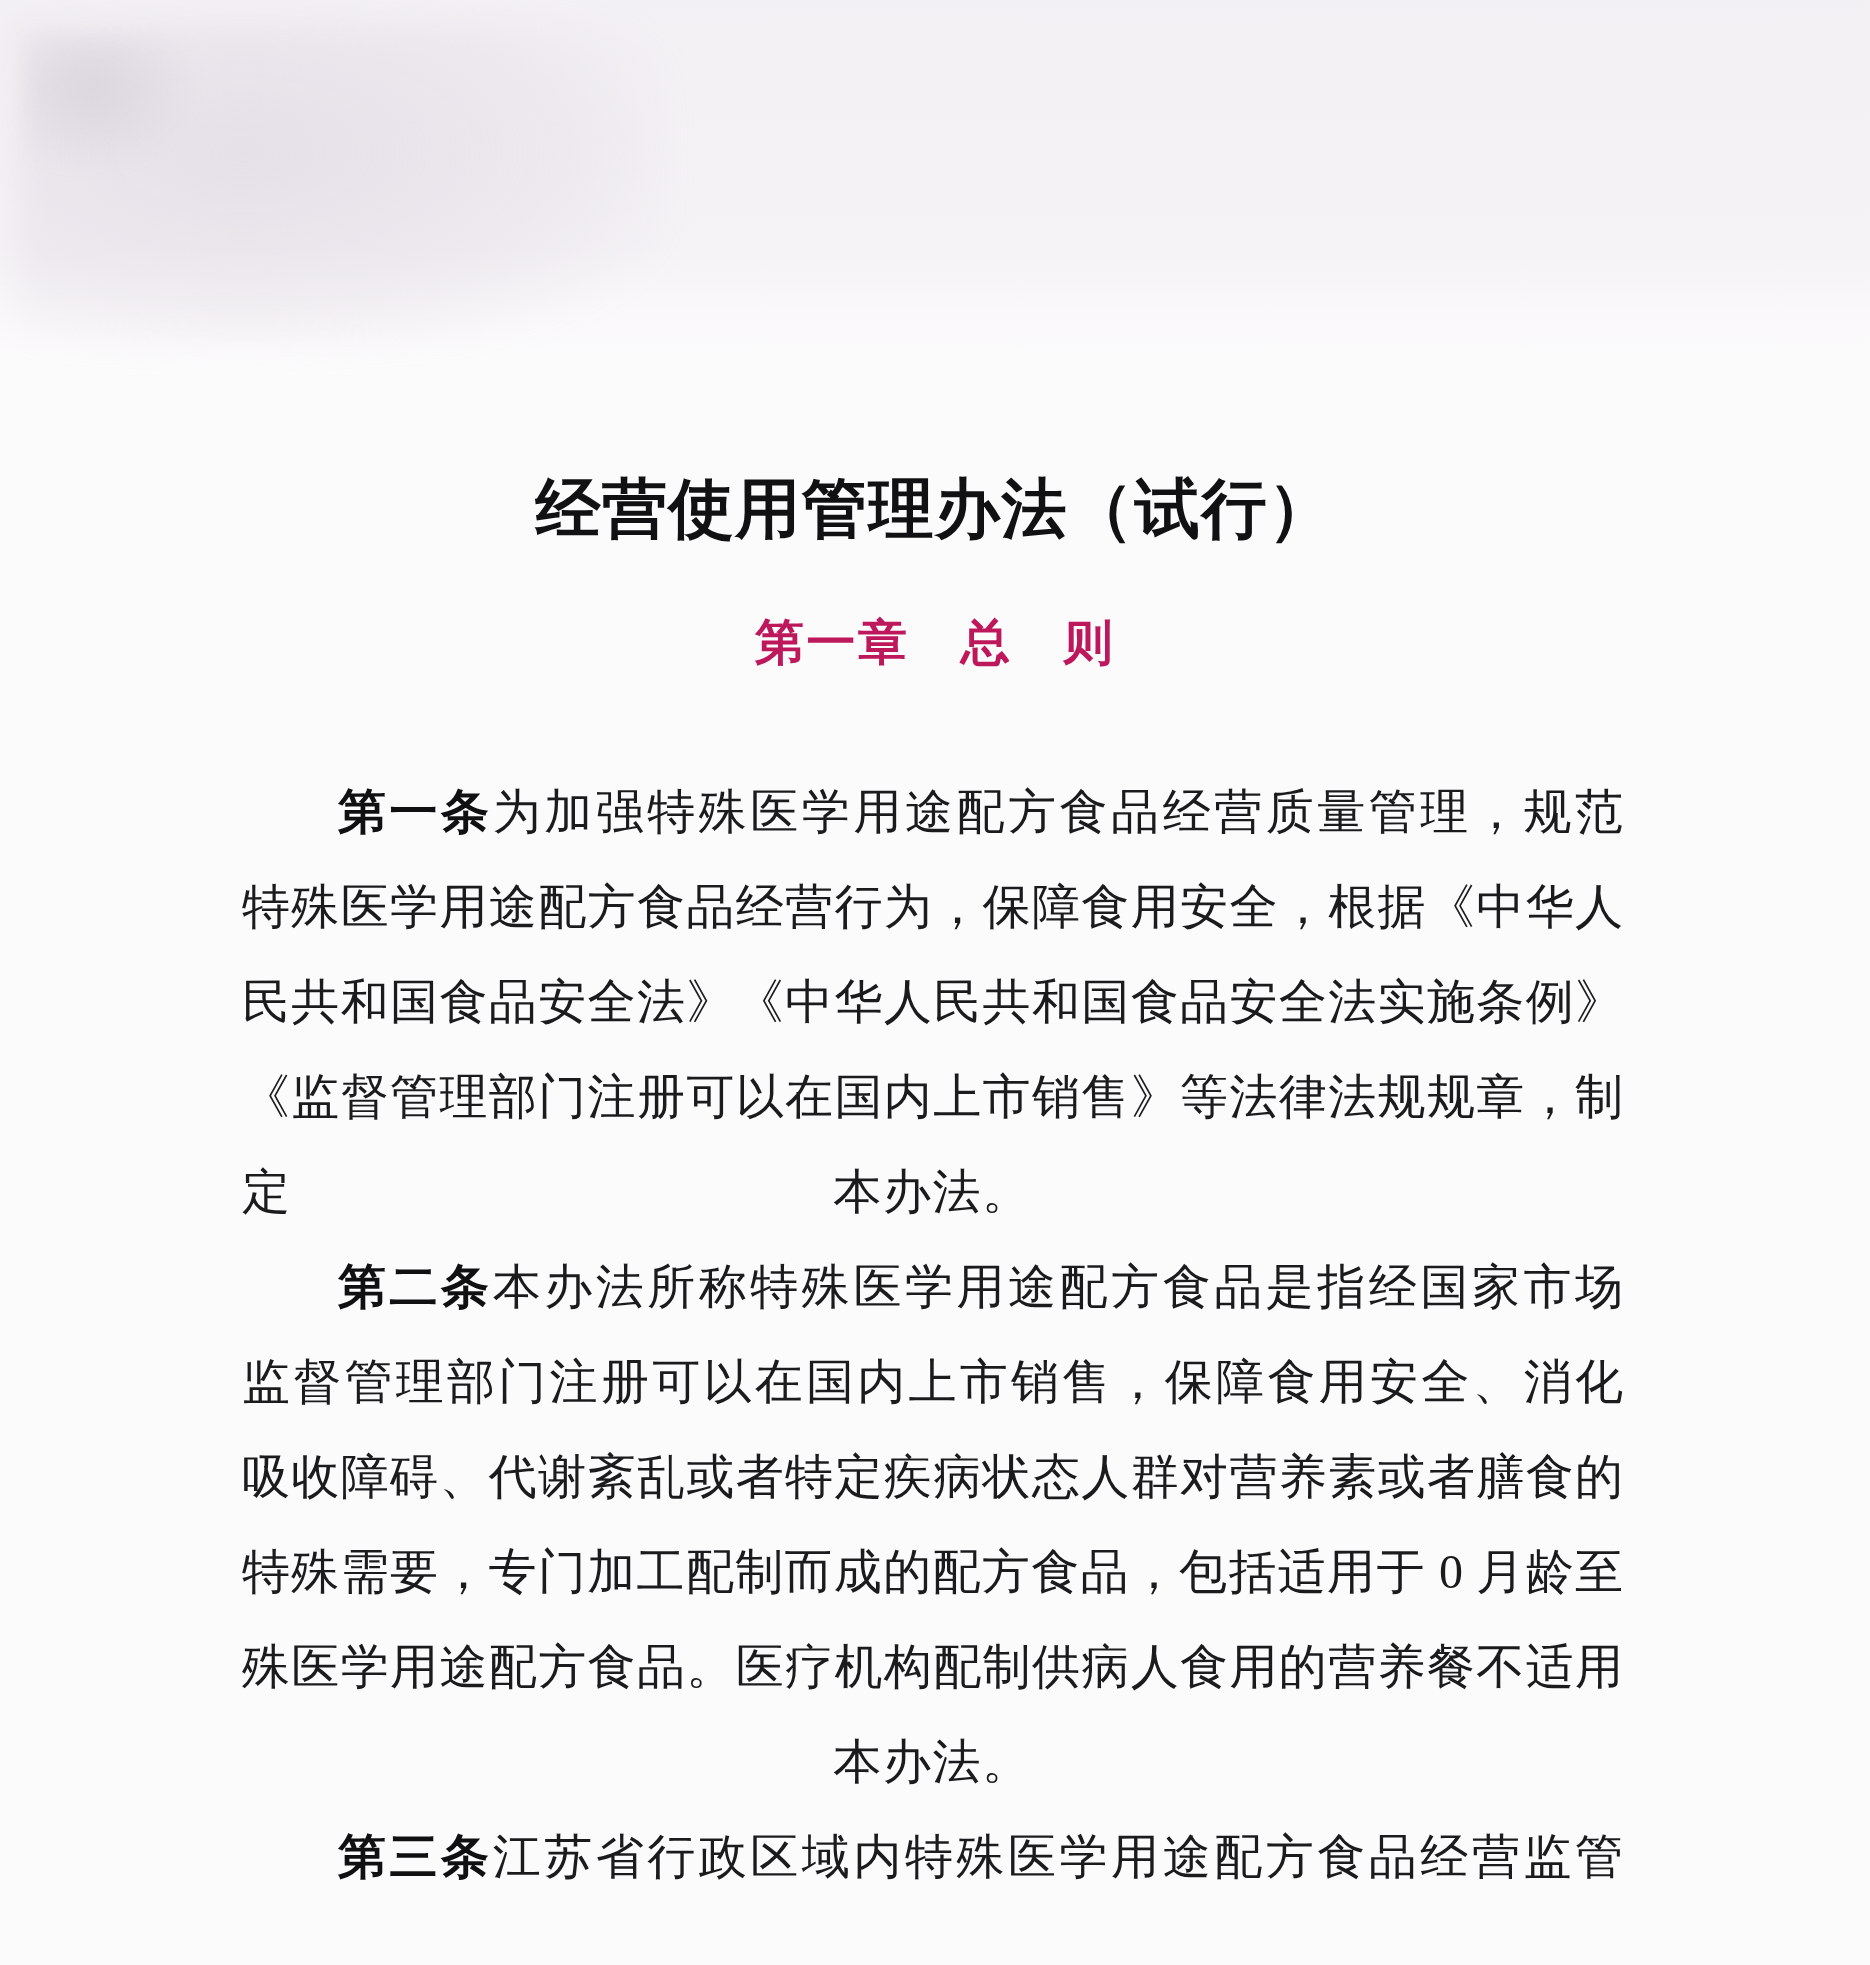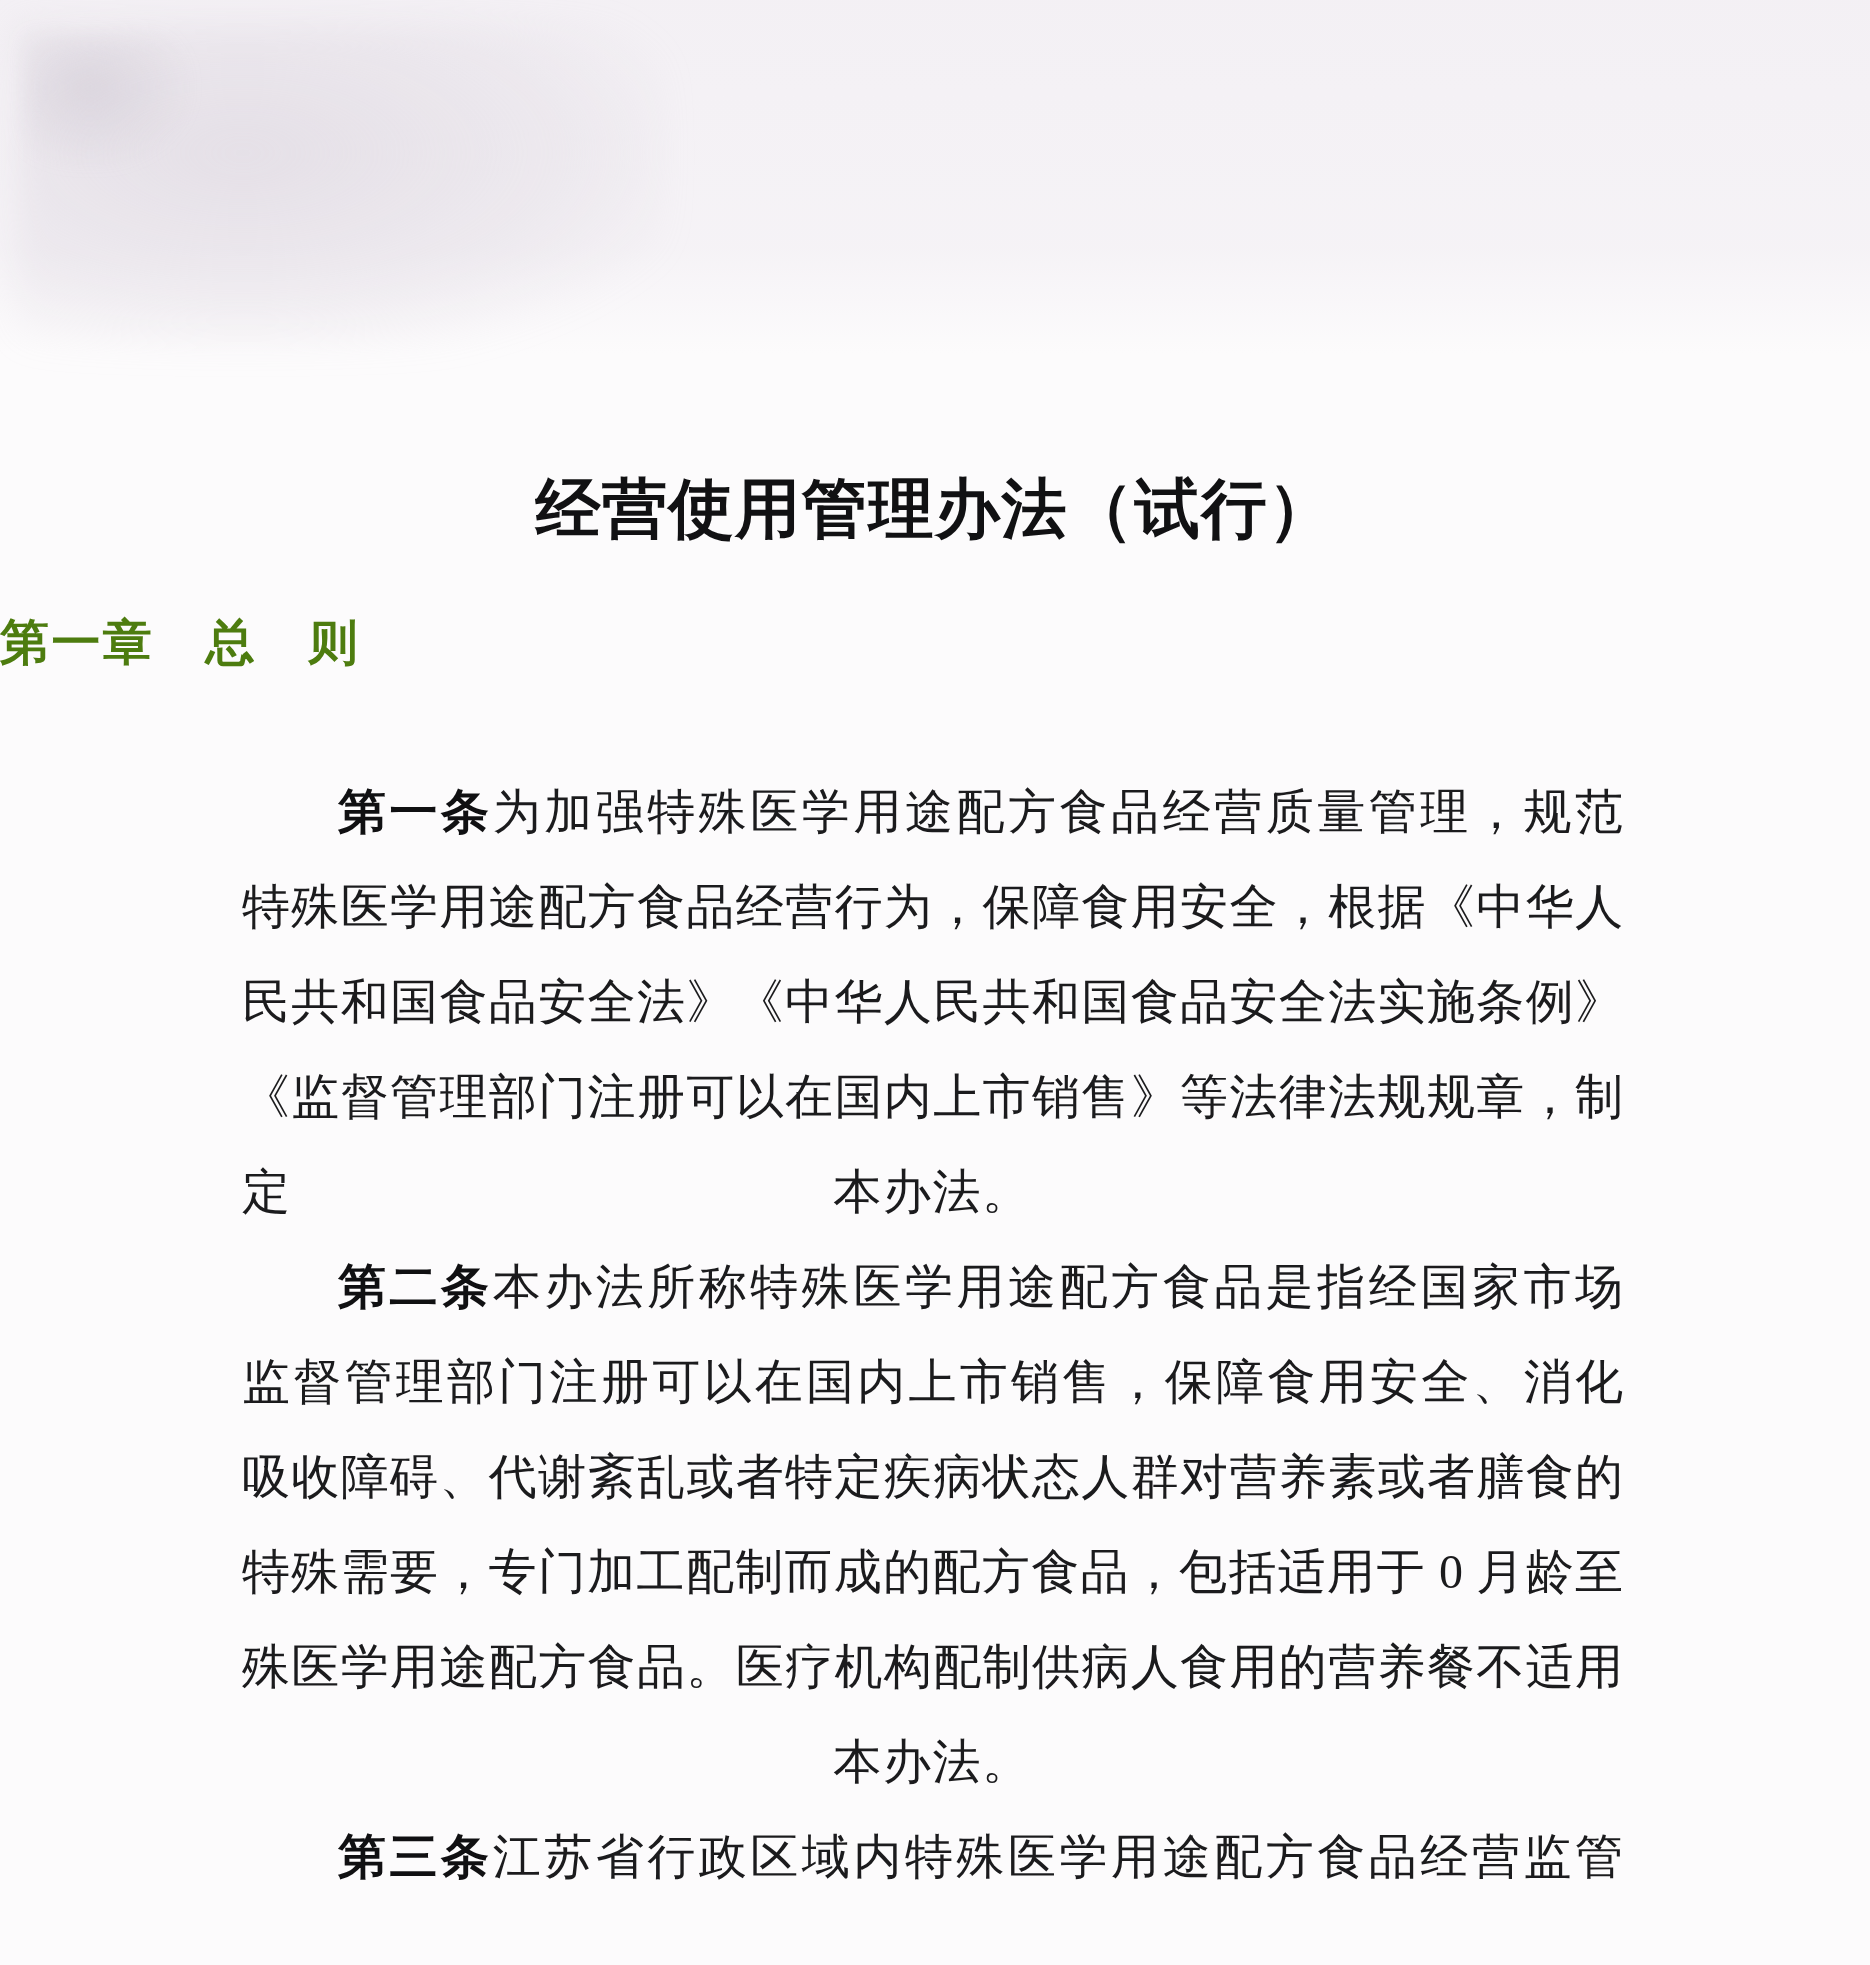--- a/index.html
+++ b/index.html
@@ -52,26 +52,27 @@
     line-height: 71px;
     color: #111113;
   }
   .title-line-1 { top: 336px; }
   .title-line-2 { top: 474px; }
 
   .chapter {
     position: absolute;
     left: 0; top: 611px;
     width: 100%;
+    text-align: center;
     font-family: "Liberation Sans", "DejaVu Sans", sans-serif;
     font-size: 49px;
     font-weight: 700;
     line-height: 63px;
     letter-spacing: 2.4px;
-    color: #4d7c0f;
+    color: #be185d;
   }
 
   .body-col {
     position: absolute;
     left: 242px;
     top: 764px;
     width: 1381px;
   }
   .line {
     height: 95px;

